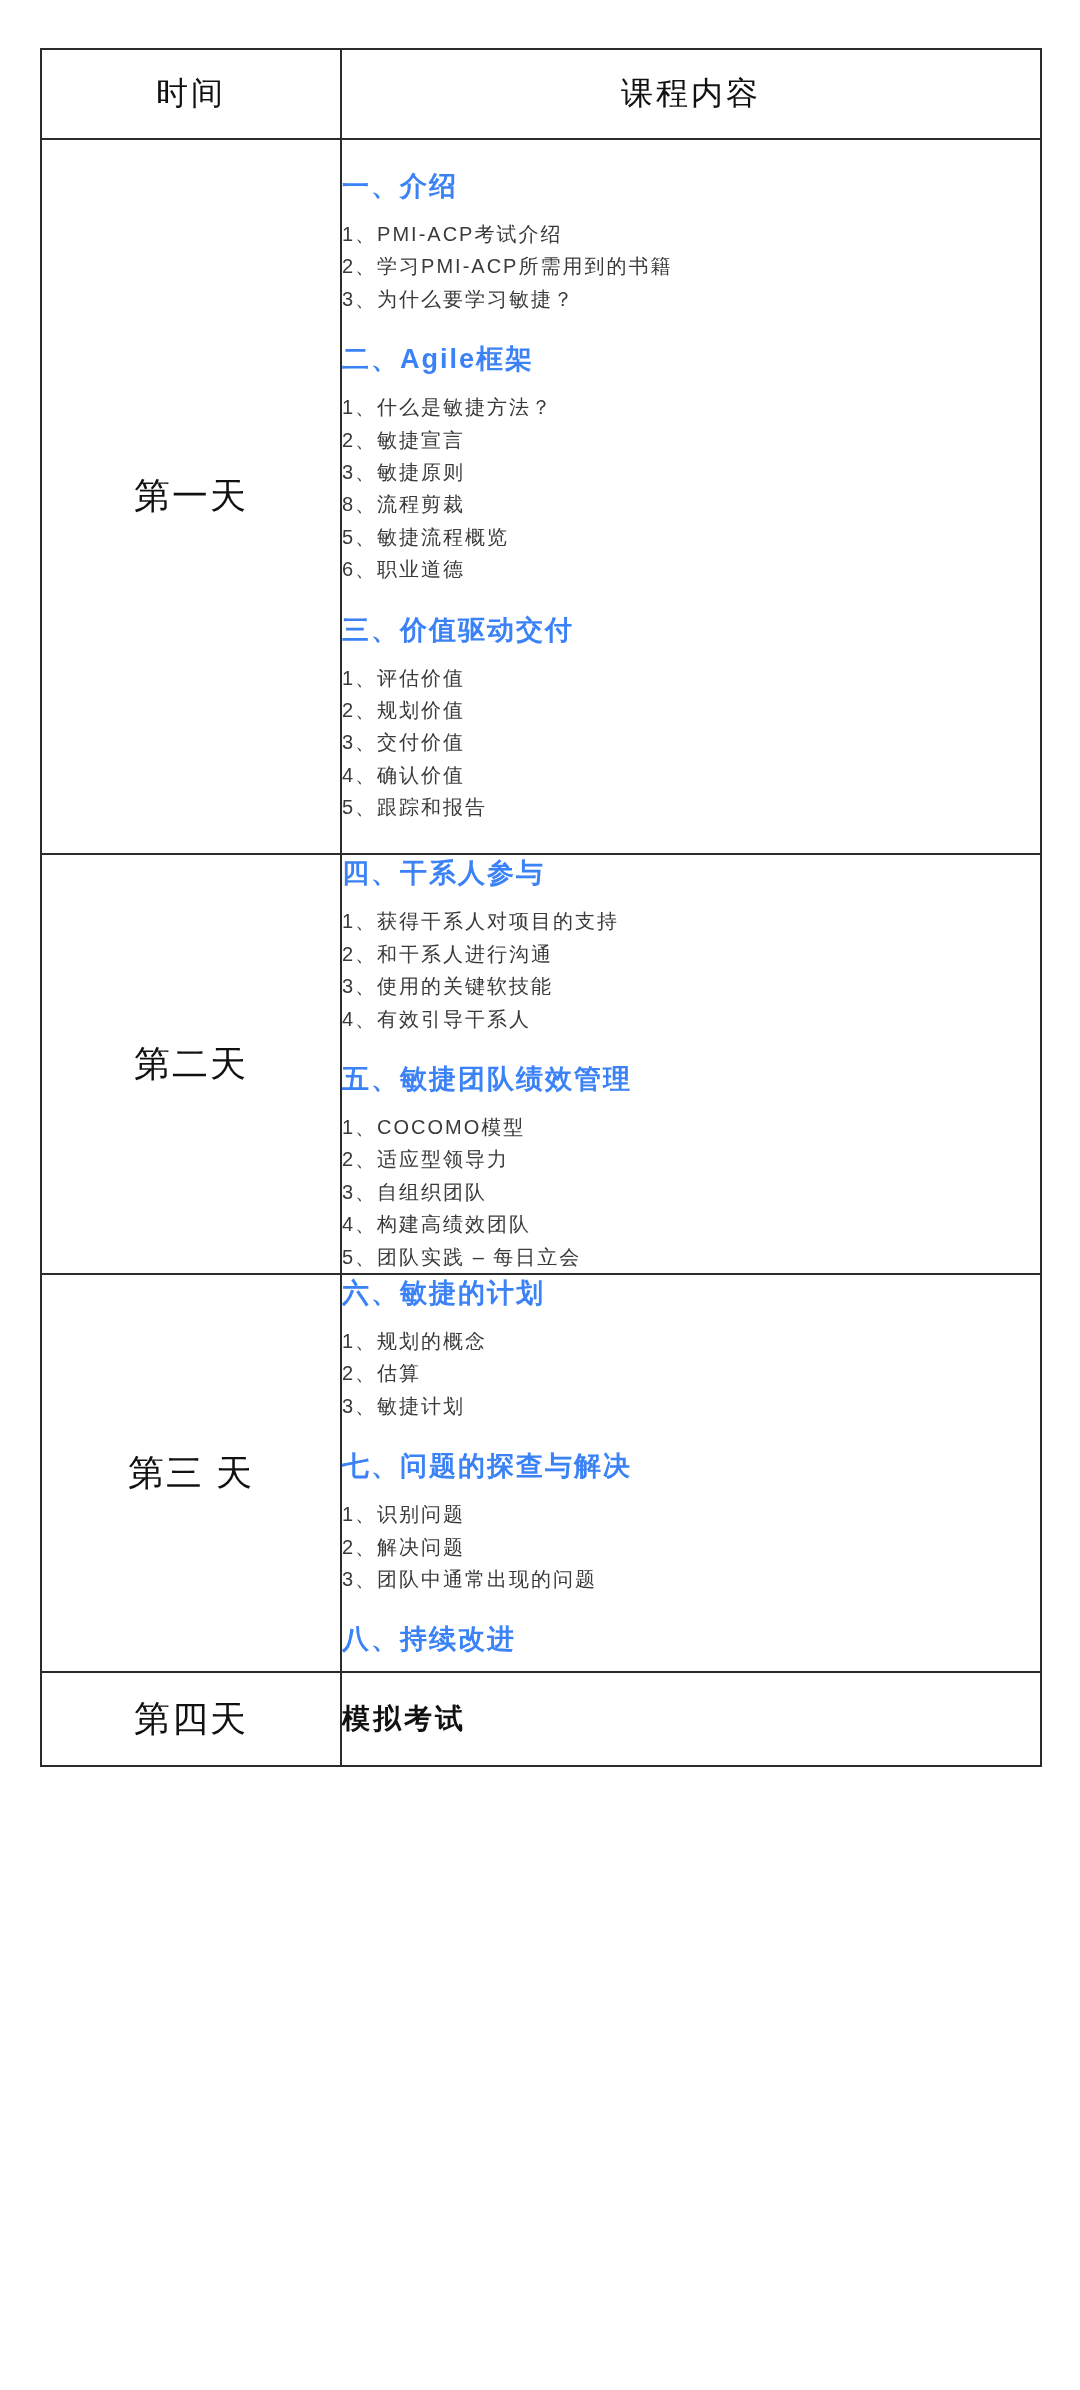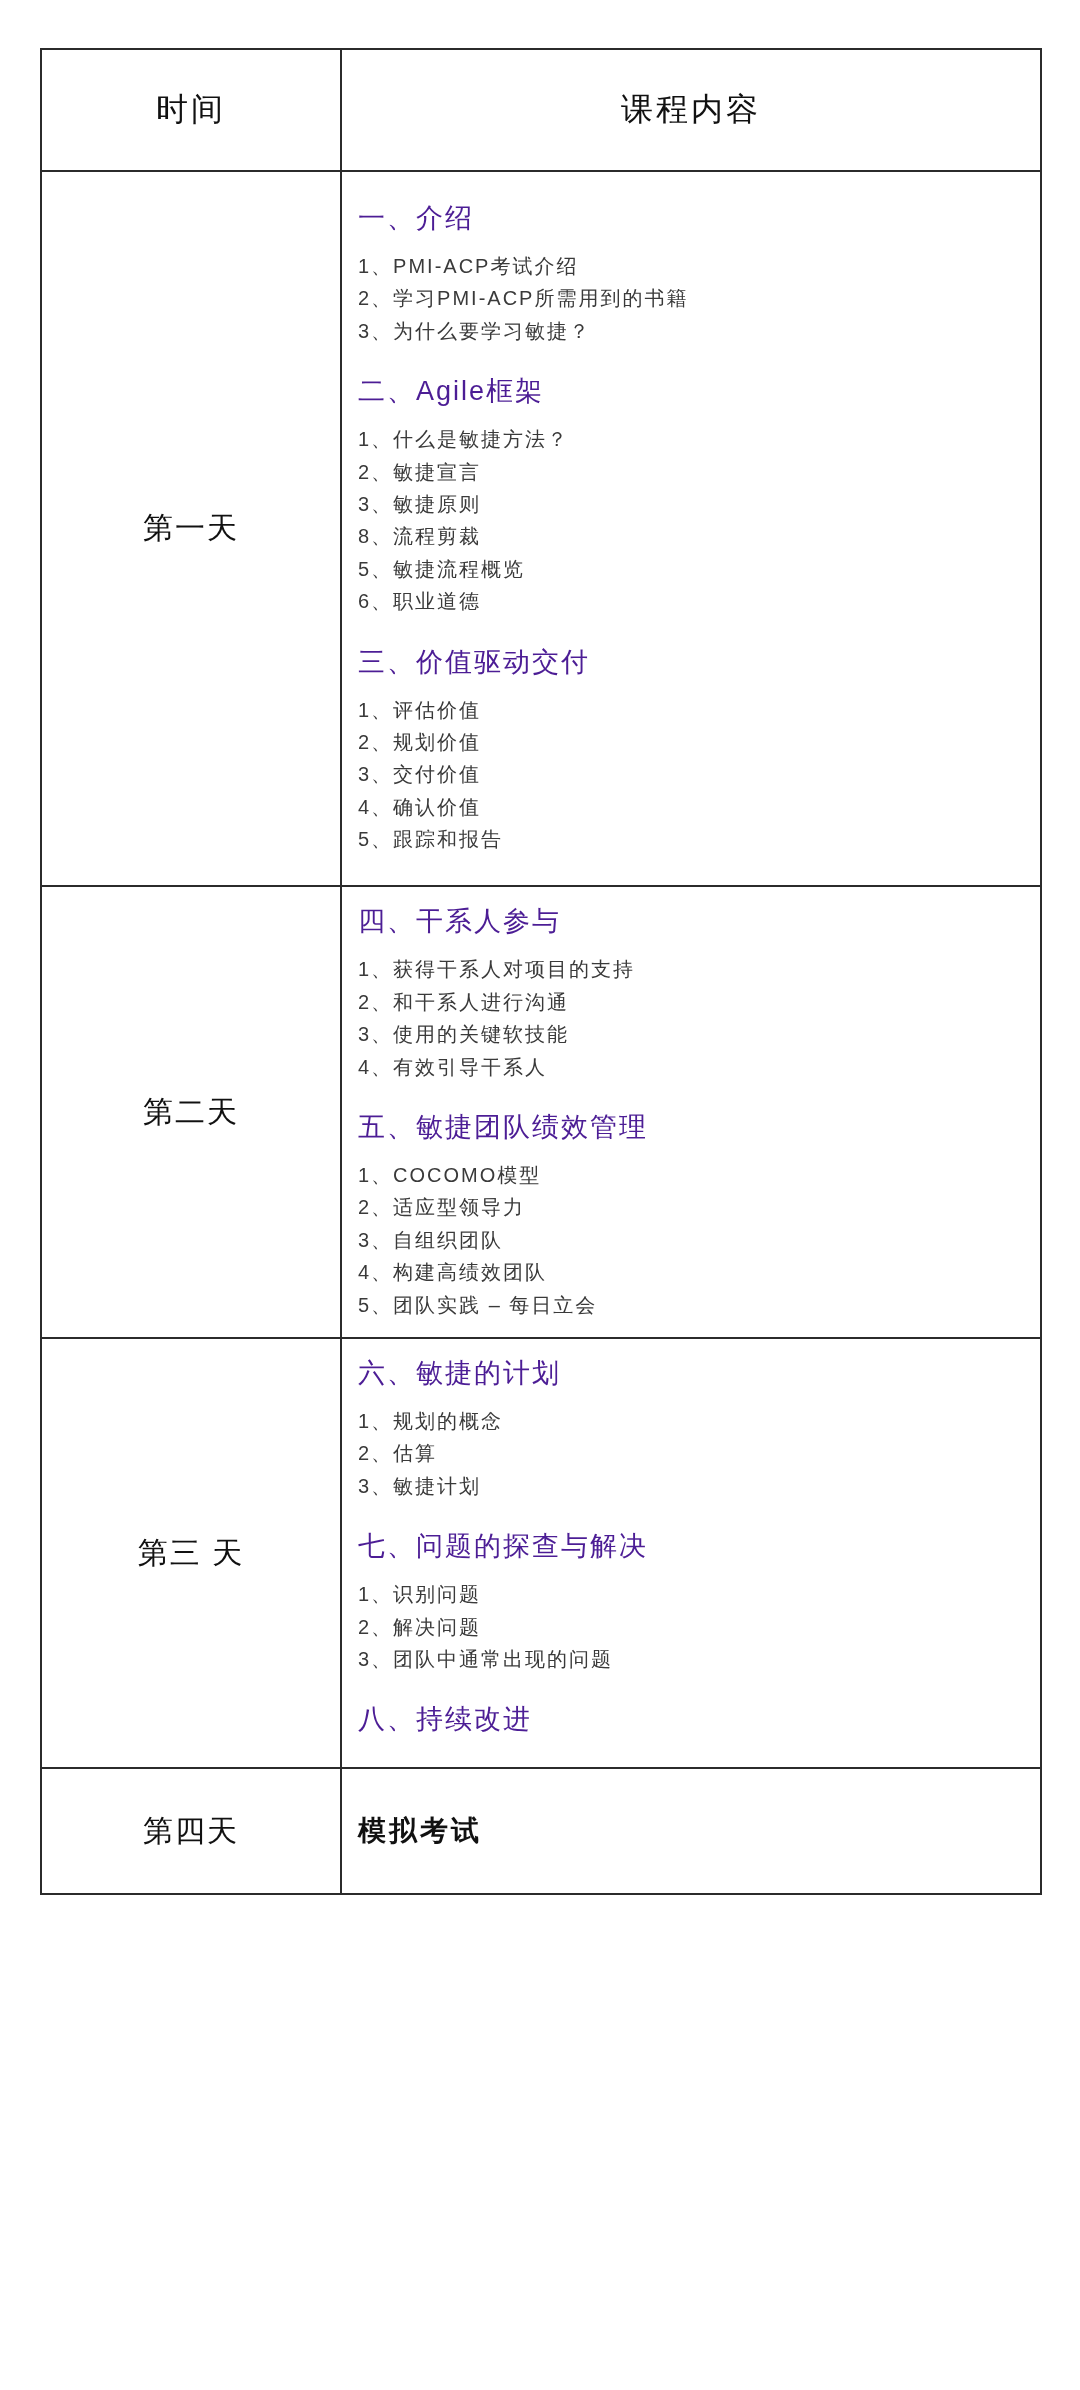--- a/index.html
+++ b/index.html
@@ -27,59 +27,59 @@
     width: 1000px;
     border-collapse: collapse;
     table-layout: fixed;
     margin: 0 auto;
   }
 
   table.schedule th,
   table.schedule td {
     border: 2px solid #2b2b2b;
     vertical-align: middle;
-    padding: 16px;
+    padding: 0;
   }
 
   col.col-time { width: 300px; }
   col.col-content { width: 700px; }
 
   th.head-cell {
     height: 88px;
     text-align: center;
     font-size: 32px;
     font-weight: normal;
     letter-spacing: 3px;
     color: #111;
   }
 
   td.day-cell {
     text-align: center;
-    font-size: 30px;
+    font-size: 36px;
     letter-spacing: 2px;
     color: #111;
   }
 
   td.content-cell {
     padding: 26px 0 30px 60px;
   }
 
   .section {
     margin-bottom: 26px;
   }
   .section:last-child {
     margin-bottom: 0;
     margin-top: 12px;
   }
 
   .section-title {
     font-size: 27px;
-    font-weight: normal;
+    font-weight: bold;
     letter-spacing: 2px;
-    color: #4c1d95;
+    color: #3b82f6;
     margin-bottom: 14px;
   }
 
   .item {
     font-size: 20px;
     letter-spacing: 2px;
     color: #3a3a3a;
     line-height: 1.62;
     white-space: nowrap;
   }

